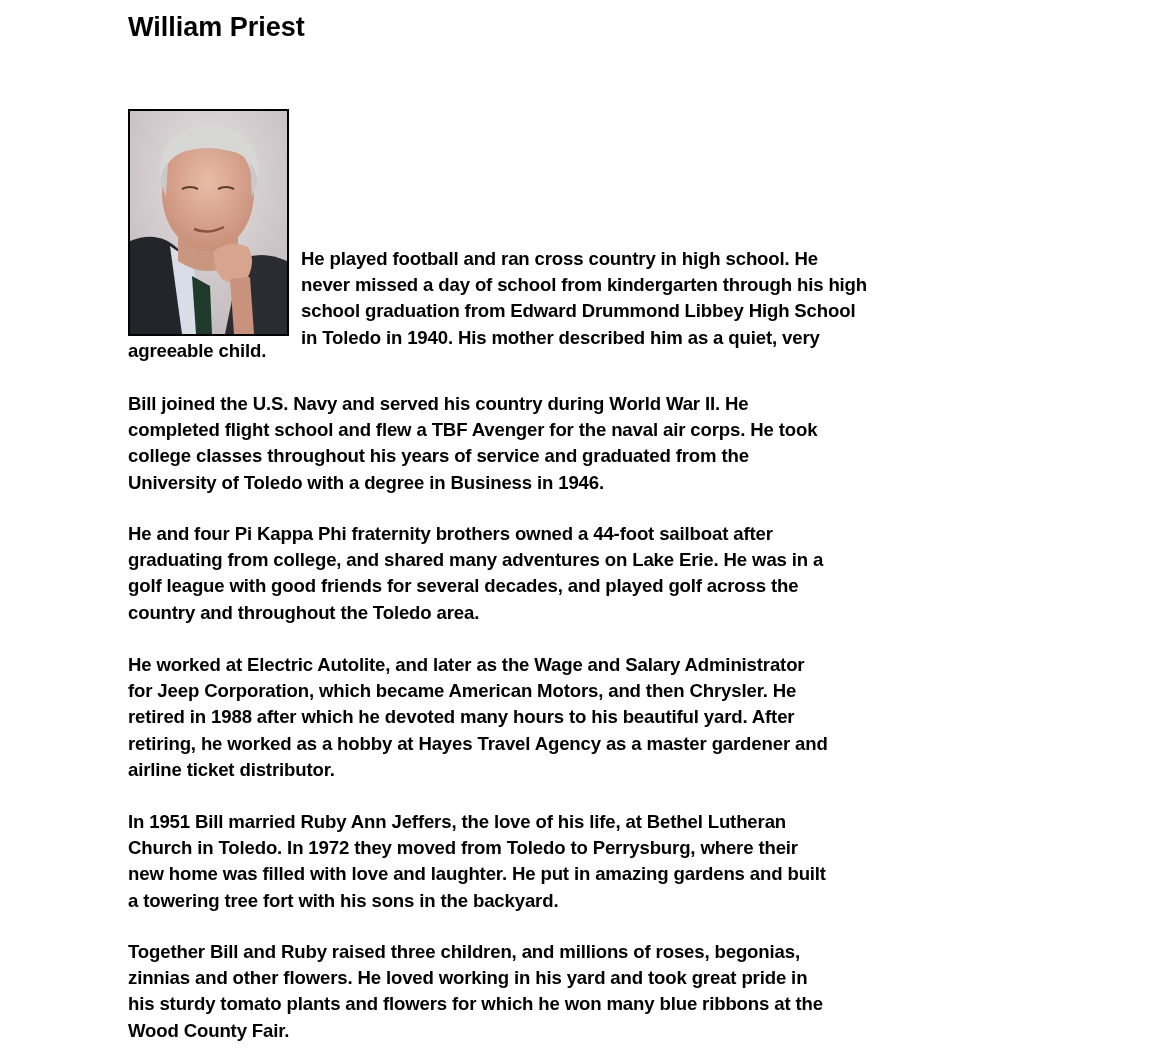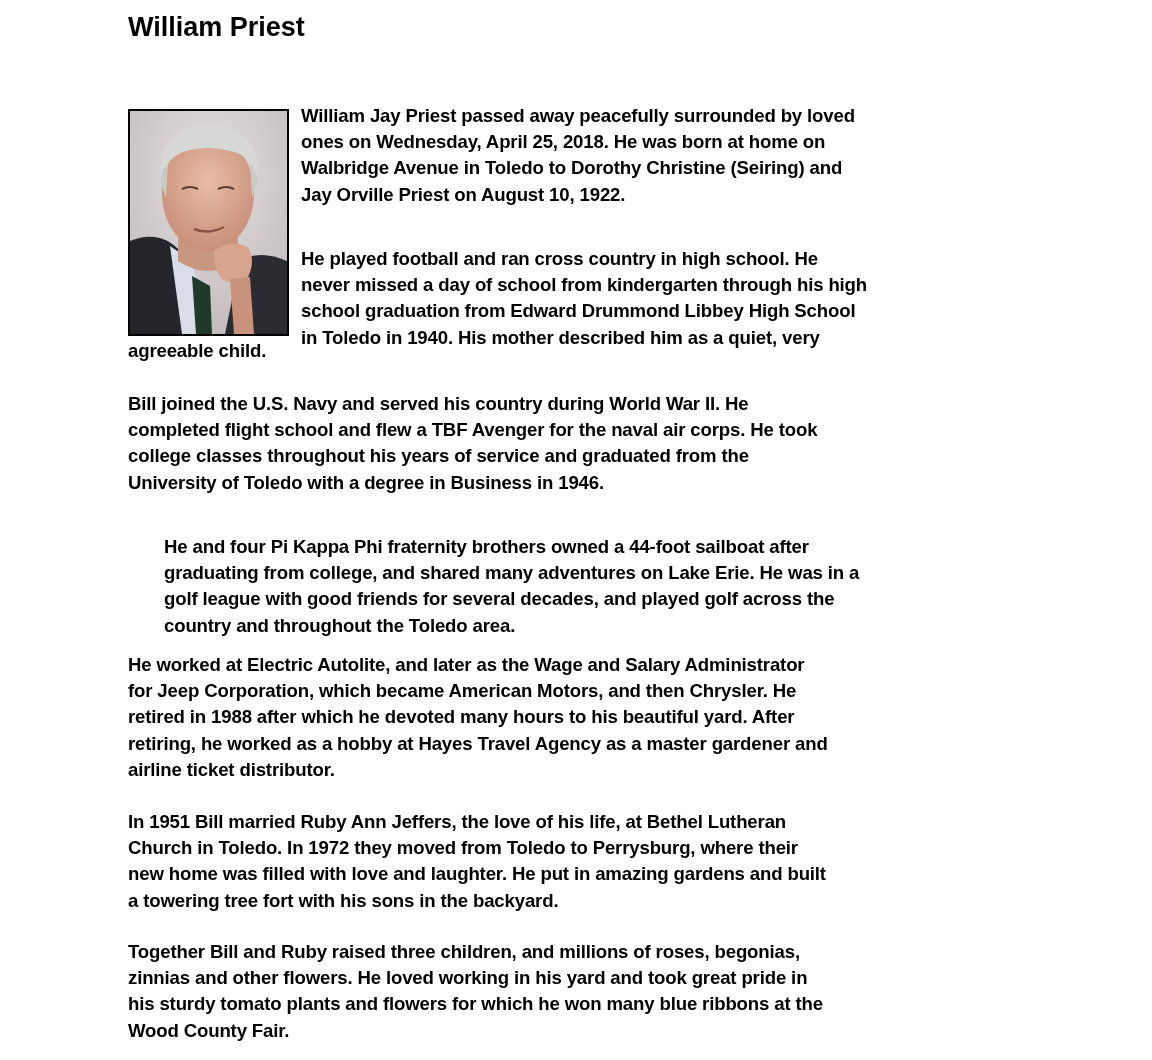--- a/index.html
+++ b/index.html
@@ -53,21 +53,21 @@
       font-weight: bold;
       line-height: 26.2px;
       margin: 0;
       white-space: pre;
       letter-spacing: -0.15px;
     }
     .p1 { left: 301px; top: 103px; }
     .p2 { left: 301px; top: 246px; }
     .p2b { left: 128px; top: 338px; }
     .p3 { left: 128px; top: 391px; }
-    .p4 { left: 128px; top: 534px; margin-left: 36px; }
+    .p4 { left: 128px; top: 521px; }
     .p5 { left: 128px; top: 652px; }
     .p6 { left: 128px; top: 809px; }
     .p7 { left: 128px; top: 939px; }
   </style>
 </head>
 <body>
 
 <div class="page">
   <h1 class="title">William Priest</h1>
 
@@ -103,24 +103,20 @@
       <path d="M52 78 Q60 74 68 78" stroke="#5a3b30" stroke-width="2" fill="none"></path>
       <path d="M88 78 Q96 74 104 78" stroke="#5a3b30" stroke-width="2" fill="none"></path>
 
       <path d="M64 118 Q78 124 94 116" stroke="#8a4f45" stroke-width="2.5" fill="none"></path>
 
       <path d="M84 140 Q100 128 118 136 Q126 150 118 166 Q104 176 92 168 Q82 156 84 140 Z" fill="#d7a48d"></path>
       <path d="M100 168 L104 223 L124 223 L120 166 Z" fill="#c9927c"></path>
     </svg>
   </div>
 
-  <p class="para p1">William Jay Priest passed away peacefully surrounded by loved
-ones on Wednesday, April 25, 2018. He was born at home on
-Walbridge Avenue in Toledo to Dorothy Christine (Seiring) and
-Jay Orville Priest on August 10, 1922.</p>
   <p class="para p2">He played football and ran cross country in high school. He
 never missed a day of school from kindergarten through his high
 school graduation from Edward Drummond Libbey High School
 in Toledo in 1940. His mother described him as a quiet, very</p>
   <p class="para p2b">agreeable child.</p>
   <p class="para p3">Bill joined the U.S. Navy and served his country during World War II. He
 completed flight school and flew a TBF Avenger for the naval air corps. He took
 college classes throughout his years of service and graduated from the
 University of Toledo with a degree in Business in 1946.</p>
   <p class="para p4">He and four Pi Kappa Phi fraternity brothers owned a 44-foot sailboat after

